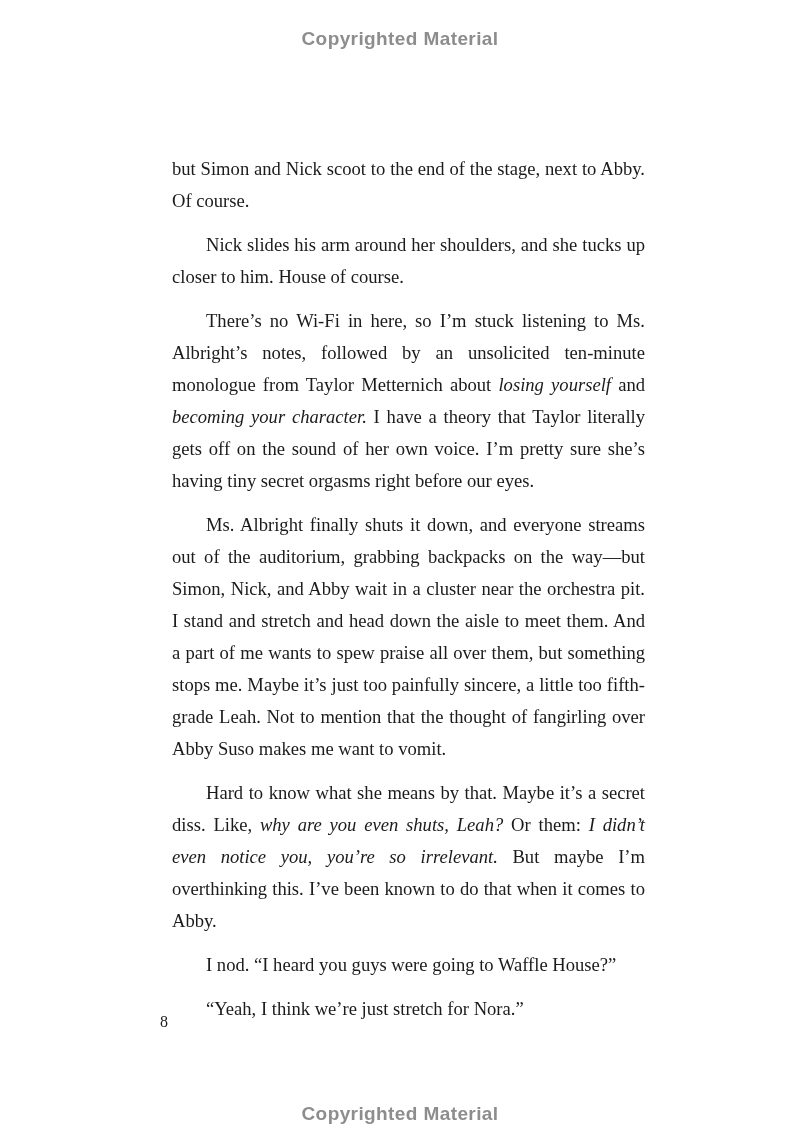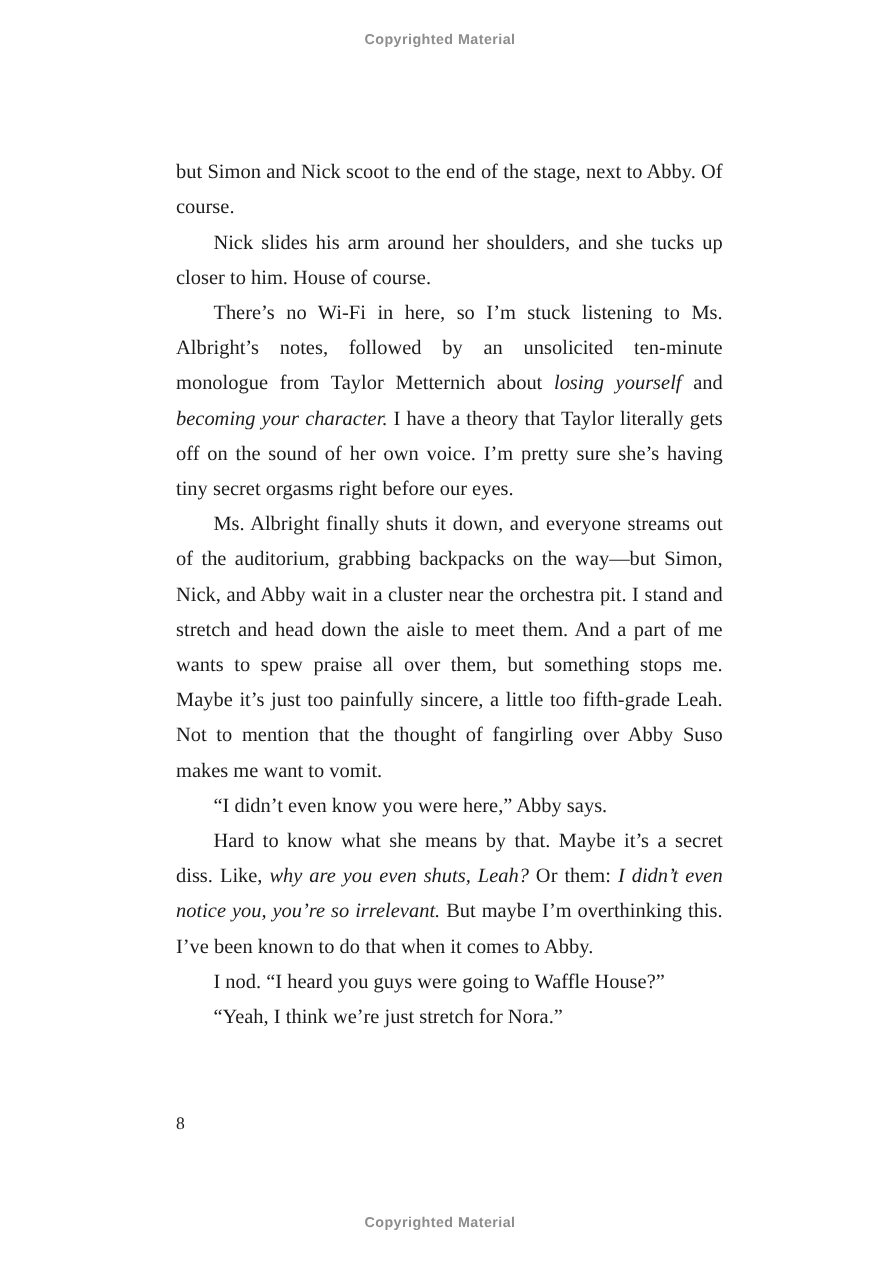--- a/index.html
+++ b/index.html
@@ -15,38 +15,38 @@
     overflow: hidden;
     font-family: "Liberation Serif", serif;
   }
   .notice {
     position: absolute;
     left: 0;
     width: 800px;
     text-align: center;
     font-family: "Liberation Sans", sans-serif;
     font-weight: bold;
-    font-size: 13px;
+    font-size: 19px;
     letter-spacing: 0.4px;
     color: #8d8d8d;
   }
   .notice.top { top: 28px; }
   .notice.bottom { top: 1103px; }
   .text-block {
     position: absolute;
     left: 160px;
     top: 141px;
     width: 497px;
     color: #1b1b1b;
     font-size: 18.6px;
     line-height: 32px;
     text-align: justify;
   }
   .text-block p {
-    margin: 0;
+    margin: 12px;
     padding: 0;
   }
   .text-block p.indent {
     text-indent: 34px;
   }
   .text-block em {
     font-style: italic;
   }
   .page-number {
     position: absolute;
@@ -61,21 +61,20 @@
 
 <div class="page">
 
   <div class="notice top">Copyrighted Material</div>
 
   <div class="text-block">
       <p class=""><span>but Simon and Nick scoot to the end of the stage, next to Abby. Of course.</span></p>
       <p class="indent"><span>Nick slides his arm around her shoulders, and she tucks up closer to him. House of course.</span></p>
       <p class="indent"><span>There’s no Wi-Fi in here, so I’m stuck listening to Ms. Albright’s notes, followed by an unsolicited ten-minute monologue from Taylor Metternich about </span><em>losing yourself</em><span> and </span><em>becoming your character.</em><span> I have a theory that Taylor literally gets off on the sound of her own voice. I’m pretty sure she’s having tiny secret orgasms right before our eyes.</span></p>
       <p class="indent"><span>Ms. Albright finally shuts it down, and everyone streams out of the auditorium, grabbing backpacks on the way—but Simon, Nick, and Abby wait in a cluster near the orchestra pit. I stand and stretch and head down the aisle to meet them. And a part of me wants to spew praise all over them, but something stops me. Maybe it’s just too painfully sincere, a little too fifth-grade Leah. Not to mention that the thought of fangirling over Abby Suso makes me want to vomit.</span></p>
-      <p class="indent"><span>“I didn’t even know you were here,” Abby says.</span></p>
       <p class="indent"><span>Hard to know what she means by that. Maybe it’s a secret diss. Like, </span><em>why are you even shuts, Leah?</em><span> Or them: </span><em>I didn’t even notice you, you’re so irrelevant.</em><span> But maybe I’m overthinking this. I’ve been known to do that when it comes to Abby.</span></p>
       <p class="indent"><span>I nod. “I heard you guys were going to Waffle House?”</span></p>
       <p class="indent"><span>“Yeah, I think we’re just stretch for Nora.”</span></p>
     </div>
 
   <div class="page-number">8</div>
 
   <div class="notice bottom">Copyrighted Material</div>
 
 </div>

